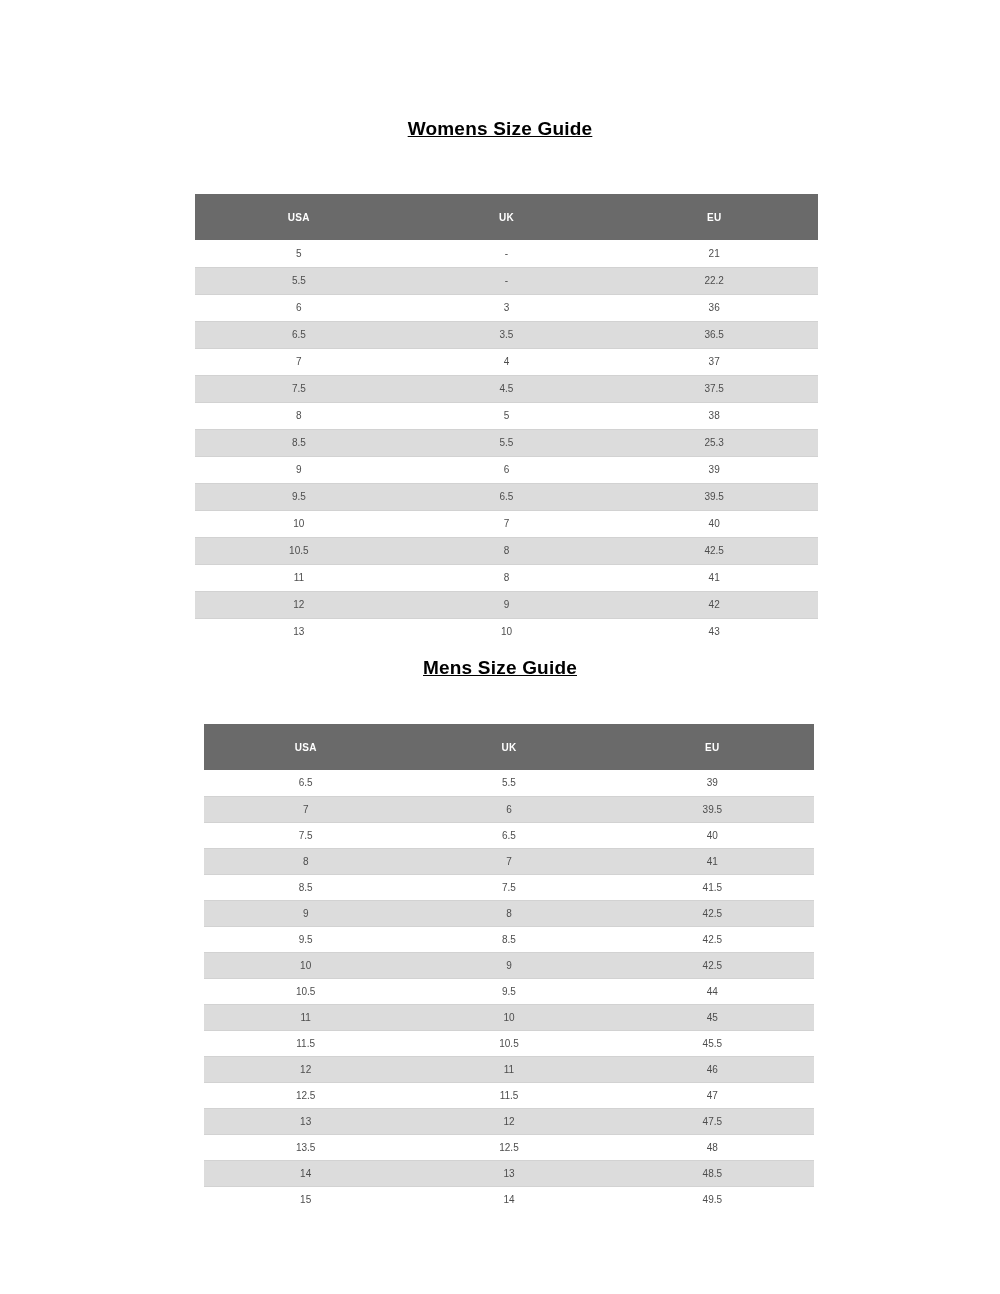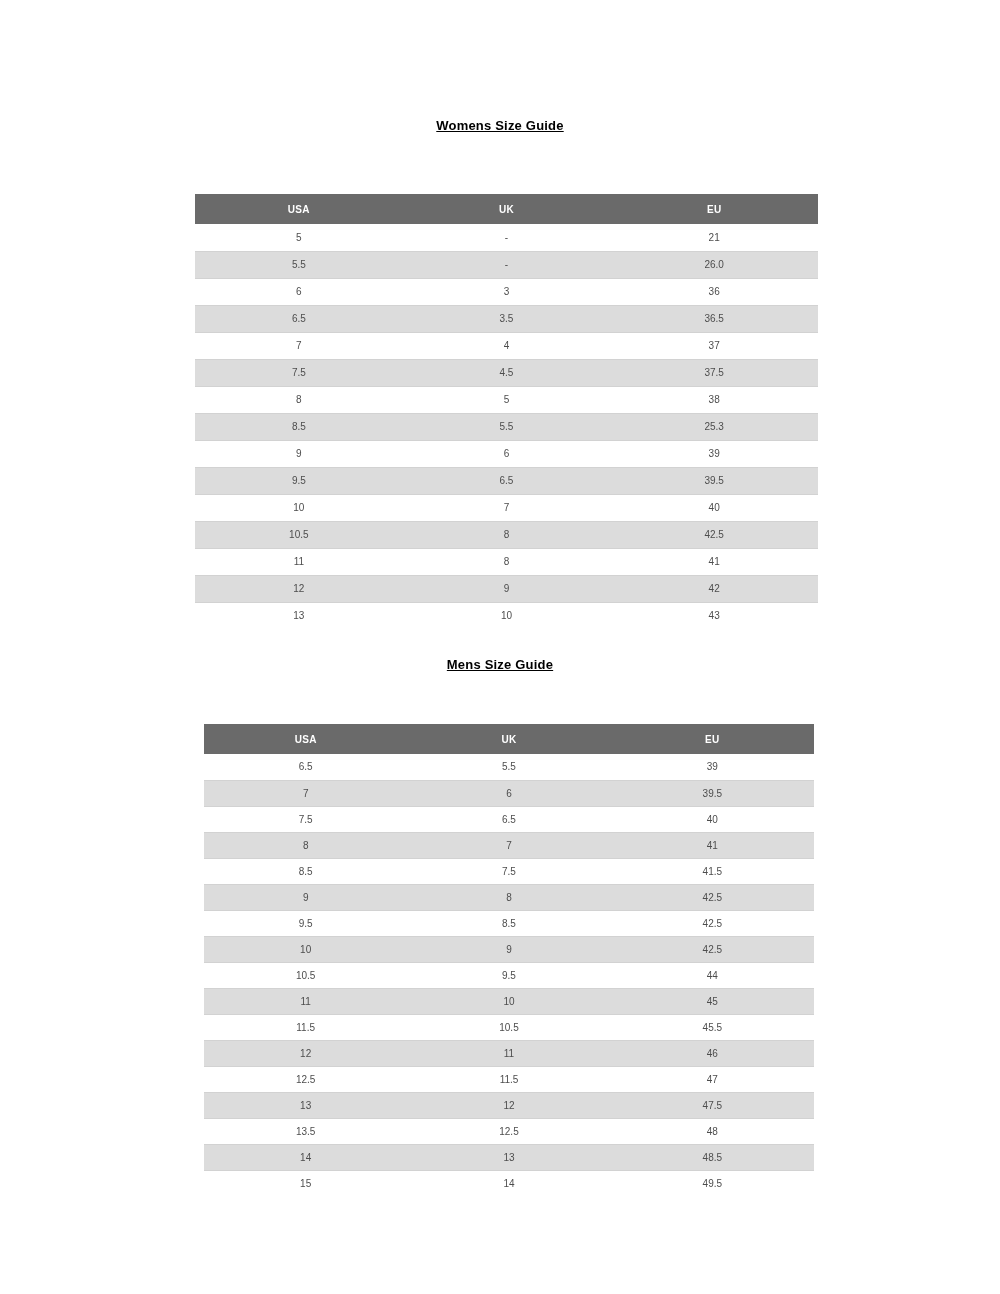--- a/index.html
+++ b/index.html
@@ -24,21 +24,21 @@
     width: 1000px;
     height: 1294px;
     background: var(--page-bg);
     overflow: hidden;
   }
   .guide-title {
     position: absolute;
     left: 0;
     width: 1000px;
     text-align: center;
-    font-size: 13px;
+    font-size: 19px;
     font-weight: bold;
     color: var(--title-text);
     text-decoration: underline;
     letter-spacing: 0.2px;
   }
   .guide-title.womens { top: 118px; }
   .guide-title.mens   { top: 657px; }
 
   table.size-table {
     position: absolute;
@@ -51,21 +51,21 @@
     width: 623px;
   }
   table.size-table.mens {
     left: 204px;
     top: 724px;
     width: 610px;
   }
   table.size-table thead th {
     background: var(--header-bg);
     color: var(--header-text);
-    height: 30px;
+    height: 46px;
     font-size: 10px;
     font-weight: bold;
     text-align: center;
     letter-spacing: 0.3px;
   }
   table.size-table td {
     font-size: 10px;
     color: var(--cell-text);
     text-align: center;
     background: var(--row-bg);
@@ -95,21 +95,21 @@
     </thead>
     <tbody>
         <tr>
           <td>5</td>
           <td>-</td>
           <td>21</td>
         </tr>
         <tr>
           <td>5.5</td>
           <td>-</td>
-          <td>26.0</td>
+          <td>22.2</td>
         </tr>
         <tr>
           <td>6</td>
           <td>3</td>
           <td>36</td>
         </tr>
         <tr>
           <td>6.5</td>
           <td>3.5</td>
           <td>36.5</td>

